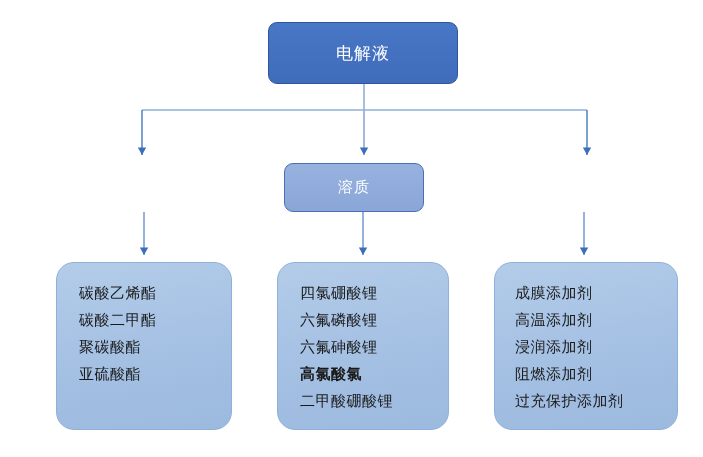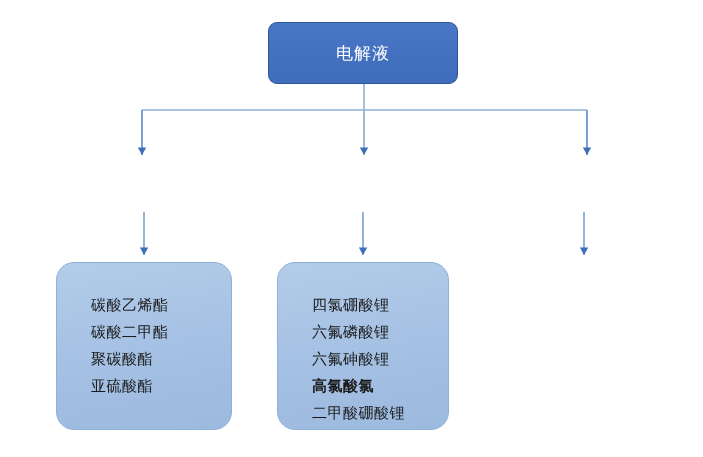--- a/index.html
+++ b/index.html
@@ -78,21 +78,21 @@
     border-radius: 18px;
     display: block;
     padding: 16px 0 0 0;
   }
   .leaf-1 { left: 44px; width: 176px; }
   .leaf-2 { left: 265px; width: 172px; }
   .leaf-3 { left: 482px; width: 184px; }
 
   .leaf-list {
     list-style: none;
-    margin: 12px;
+    margin: 0;
     padding: 0 0 0 22px;
   }
   .leaf-3 .leaf-list { padding-left: 20px; }
   .leaf-item {
     color: #1a1a1a;
     font-size: 15px;
     line-height: 27px;
     white-space: nowrap;
     letter-spacing: 0.5px;
   }
@@ -128,34 +128,46 @@
 
     <path d="M132,212 L132,255" stroke="#7b9fd3" stroke-width="1.6" fill="none" marker-end="url(#arrowHead)"></path>
     <path d="M351,212 L351,255" stroke="#7b9fd3" stroke-width="1.6" fill="none" marker-end="url(#arrowHead)"></path>
     <path d="M572,212 L572,255" stroke="#7b9fd3" stroke-width="1.6" fill="none" marker-end="url(#arrowHead)"></path>
   </svg>
 
   <div class="node node-root">
     <span class="node-label">电解液</span>
   </div>
 
+  <div class="node node-mid mid-2">
+    <span class="node-label">溶质</span>
+  </div>
 
   <div class="node node-leaf leaf-1">
     <ul class="leaf-list">
       <li class="leaf-item">碳酸乙烯酯</li>
       <li class="leaf-item">碳酸二甲酯</li>
       <li class="leaf-item">聚碳酸酯</li>
       <li class="leaf-item">亚硫酸酯</li>
     </ul>
   </div>
 
   <div class="node node-leaf leaf-2">
     <ul class="leaf-list">
       <li class="leaf-item">四氯硼酸锂</li>
       <li class="leaf-item">六氟磷酸锂</li>
       <li class="leaf-item">六氟砷酸锂</li>
       <li class="leaf-item em">高氯酸氯</li>
       <li class="leaf-item">二甲酸硼酸锂</li>
     </ul>
   </div>
 
+  <div class="node node-leaf leaf-3">
+    <ul class="leaf-list">
+      <li class="leaf-item">成膜添加剂</li>
+      <li class="leaf-item">高温添加剂</li>
+      <li class="leaf-item">浸润添加剂</li>
+      <li class="leaf-item">阻燃添加剂</li>
+      <li class="leaf-item">过充保护添加剂</li>
+    </ul>
+  </div>
 
 </div>
 
 </body></html>

